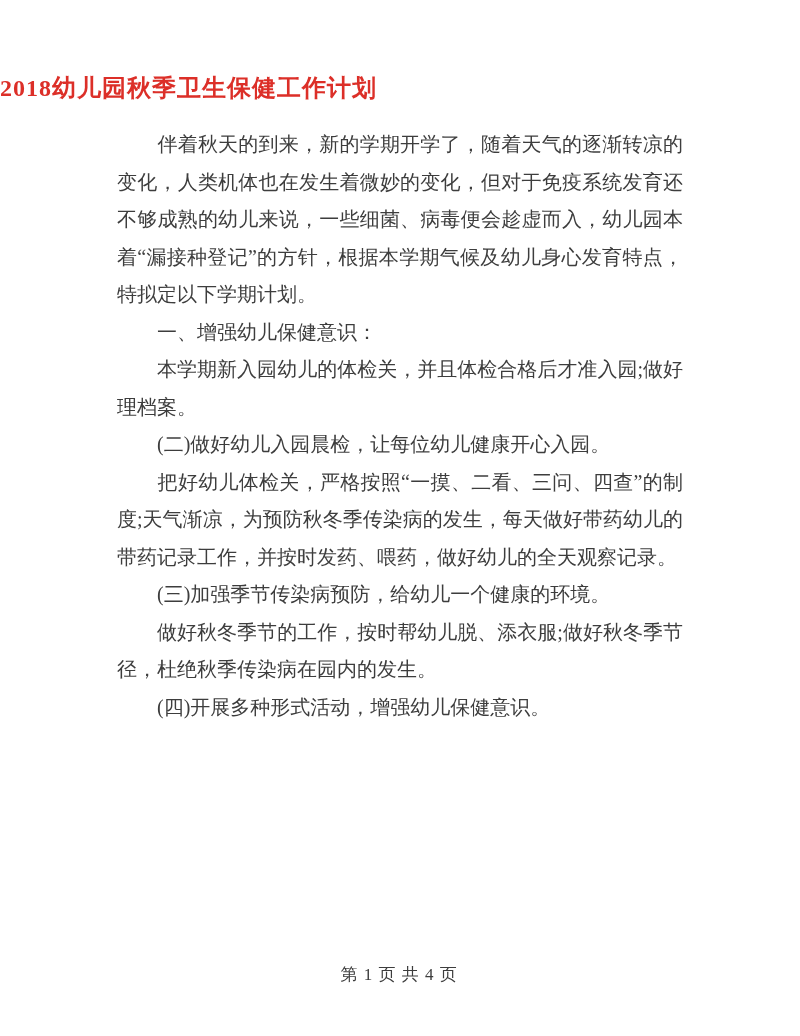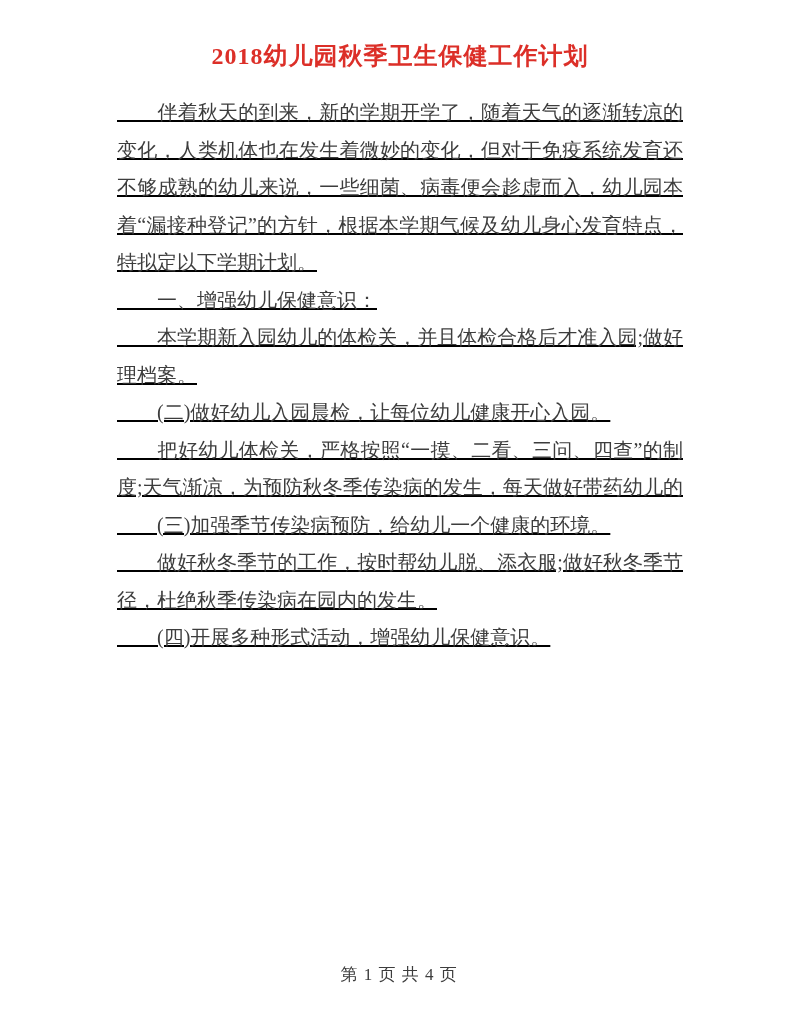--- a/index.html
+++ b/index.html
@@ -10,30 +10,29 @@
   .page {
     position: relative;
     width: 800px;
     height: 1036px;
     background: #ffffff;
     overflow: hidden;
     margin: 0 auto;
   }
   .doc-title {
     padding-top: 40px;
-    text-align: center;
     font-size: 24px;
     line-height: 32px;
     font-weight: 700;
     letter-spacing: 1px;
+    margin-top: 32px;
   }
   .doc-body {
     width: 566px;
     margin: 22px auto 0 auto;
-    text-decoration: underline;
   }
   .text-line {
     font-size: 20px;
     line-height: 37.5px;
     color: #3d3d3d;
     text-align: justify;
     white-space: pre-wrap;
     overflow: hidden;
   }
   .text-line.fill {
@@ -71,20 +70,21 @@
       <div>
         <div class="text-line fill">　　本学期新入园幼儿的体检关，并且体检合格后才准入园;做好</div>
         <div class="text-line">理档案。</div>
       </div>
       <div>
         <div class="text-line">　　(二)做好幼儿入园晨检，让每位幼儿健康开心入园。</div>
       </div>
       <div>
         <div class="text-line fill">　　把好幼儿体检关，严格按照“一摸、二看、三问、四查”的制</div>
         <div class="text-line fill">度;天气渐凉，为预防秋冬季传染病的发生，每天做好带药幼儿的</div>
+        <div class="text-line">带药记录工作，并按时发药、喂药，做好幼儿的全天观察记录。</div>
       </div>
       <div>
         <div class="text-line">　　(三)加强季节传染病预防，给幼儿一个健康的环境。</div>
       </div>
       <div>
         <div class="text-line fill">　　做好秋冬季节的工作，按时帮幼儿脱、添衣服;做好秋冬季节</div>
         <div class="text-line">径，杜绝秋季传染病在园内的发生。</div>
       </div>
       <div>
         <div class="text-line">　　(四)开展多种形式活动，增强幼儿保健意识。</div>

